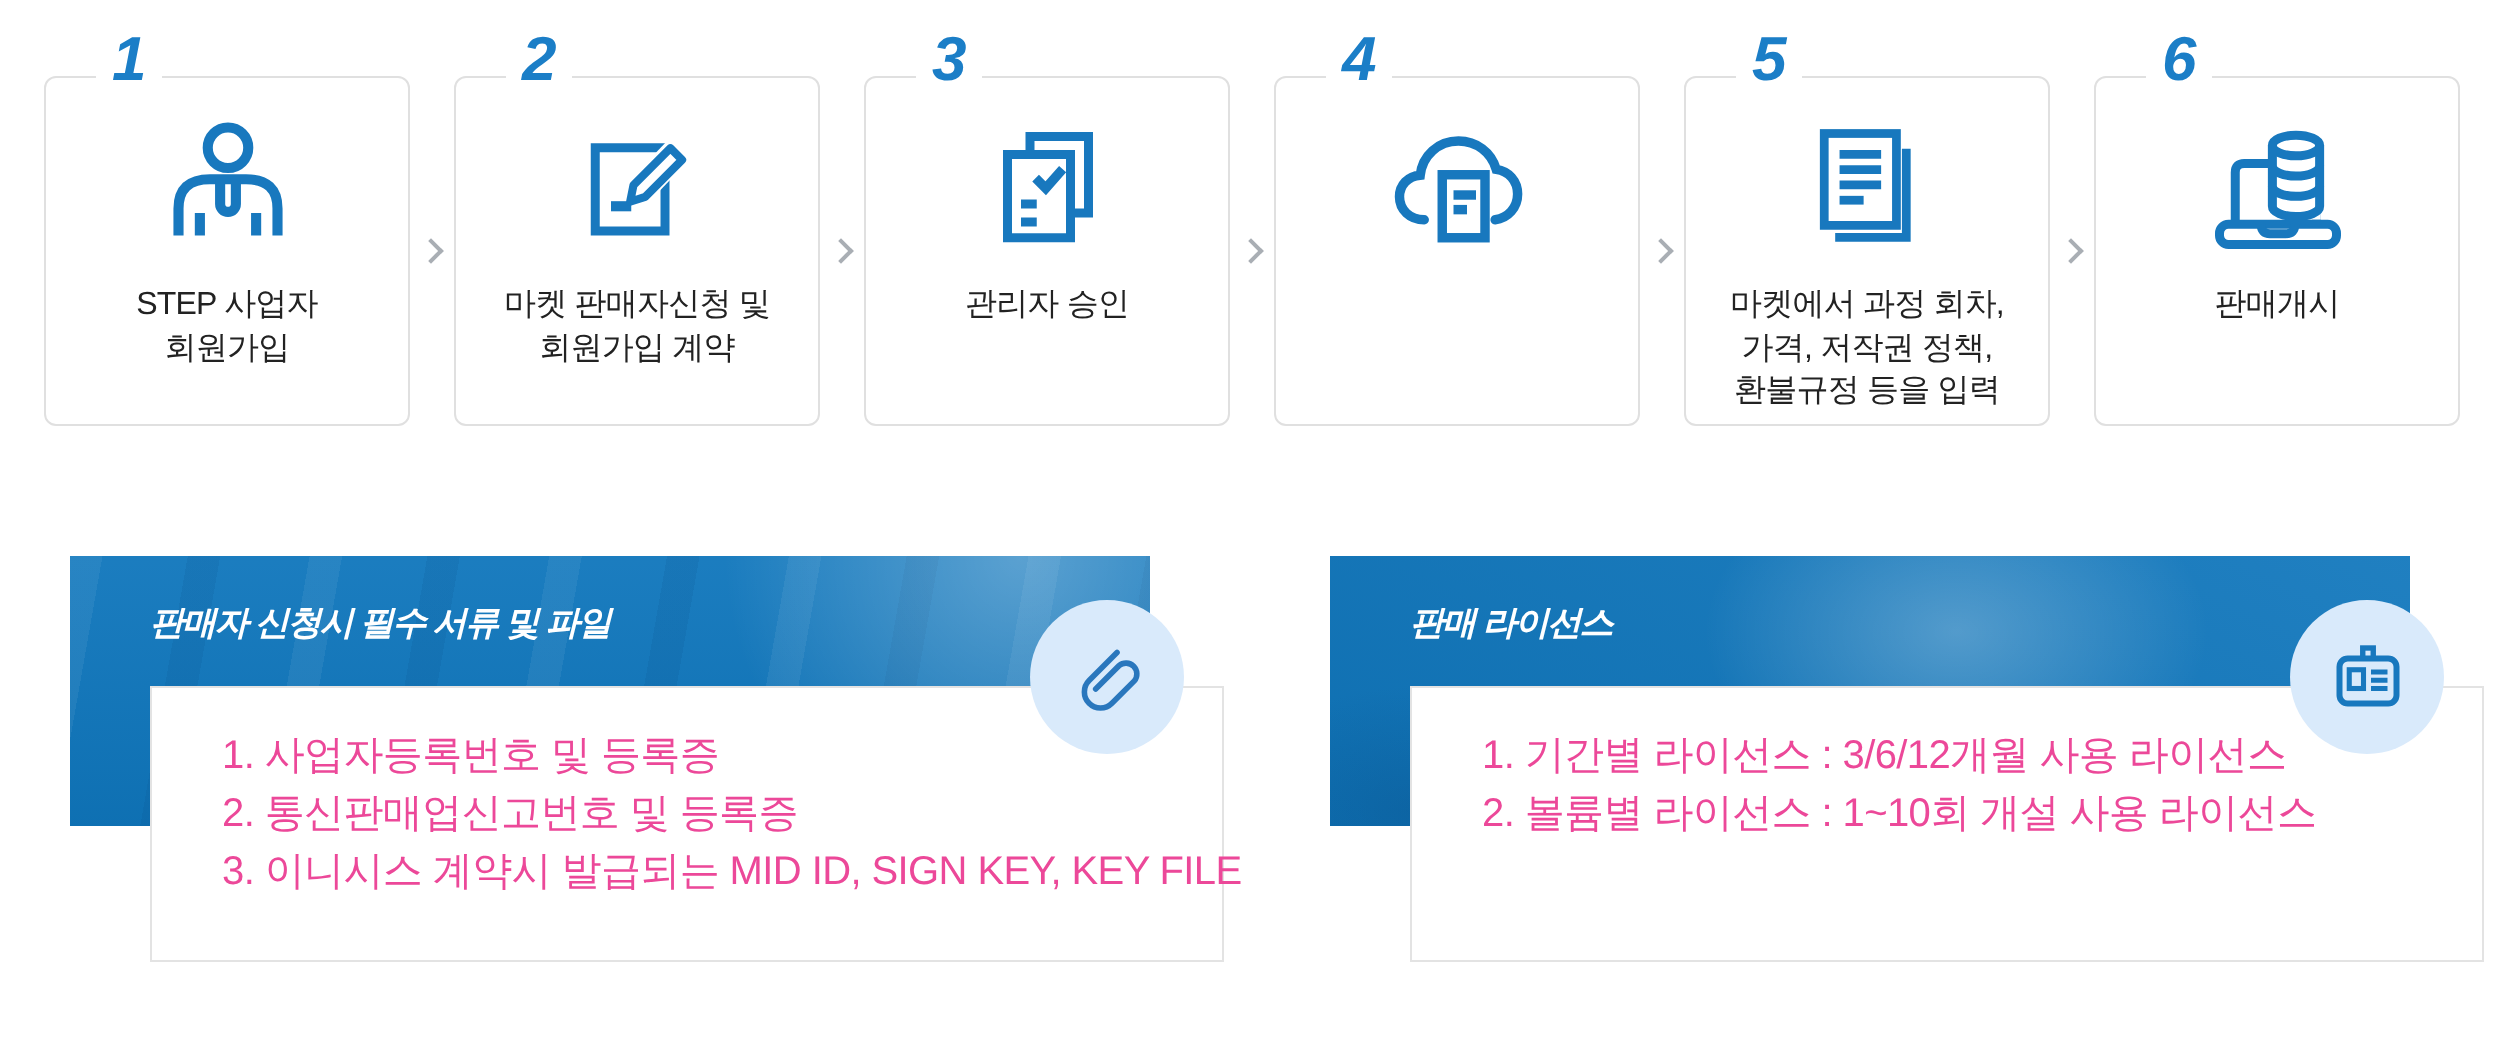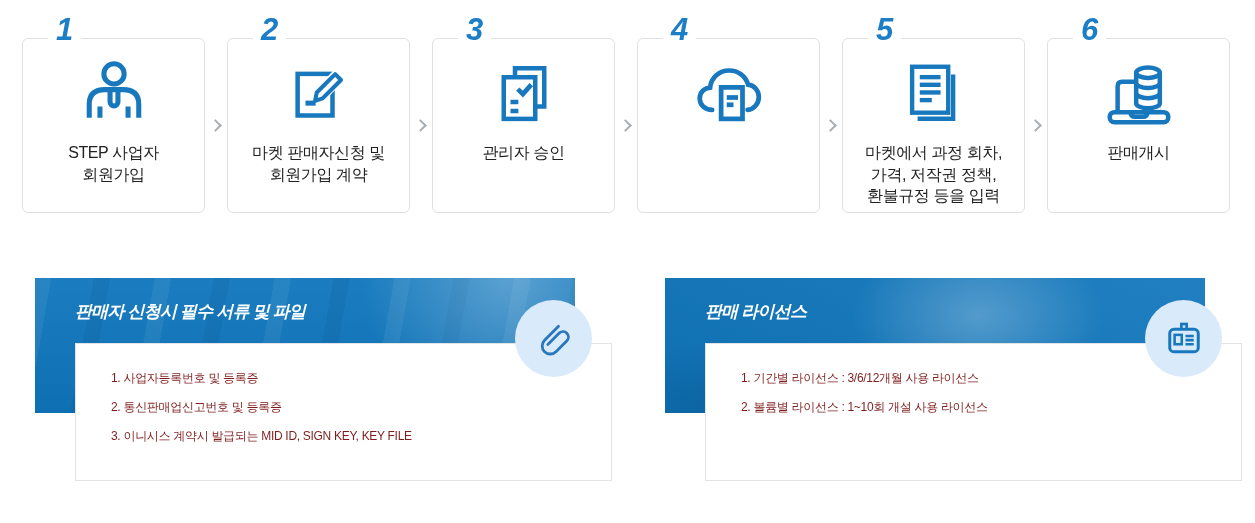--- a/index.html
+++ b/index.html
@@ -69,21 +69,21 @@
     position:absolute; left:40px; top:19px;
     font-size:17px; line-height:30px; font-weight:bold; color:#fff;
     letter-spacing:-0.8px; white-space:nowrap;font-style:italic;
   }
   .white-box {
     position:absolute; left:40px; top:65px; width:537px; height:138px;
     background:#fff; border:1px solid #e3e3e3;
   }
   .box-list { list-style:none; padding:20px 0 0 35px; }
   .box-list li {
-    font-size:12px; line-height:29px; color:#7f1d1d;
+    font-size:20px; line-height:29px; color:#ec4899;
     letter-spacing:-0.3px; white-space:nowrap;
   }
   .badge-circle {
     position:absolute; left:480px; top:22px; width:77px; height:77px;
     border-radius:50%; background:#d9eafb;
     display:flex; align-items:center; justify-content:center;
   }
 </style>
 </head>
 <body>

